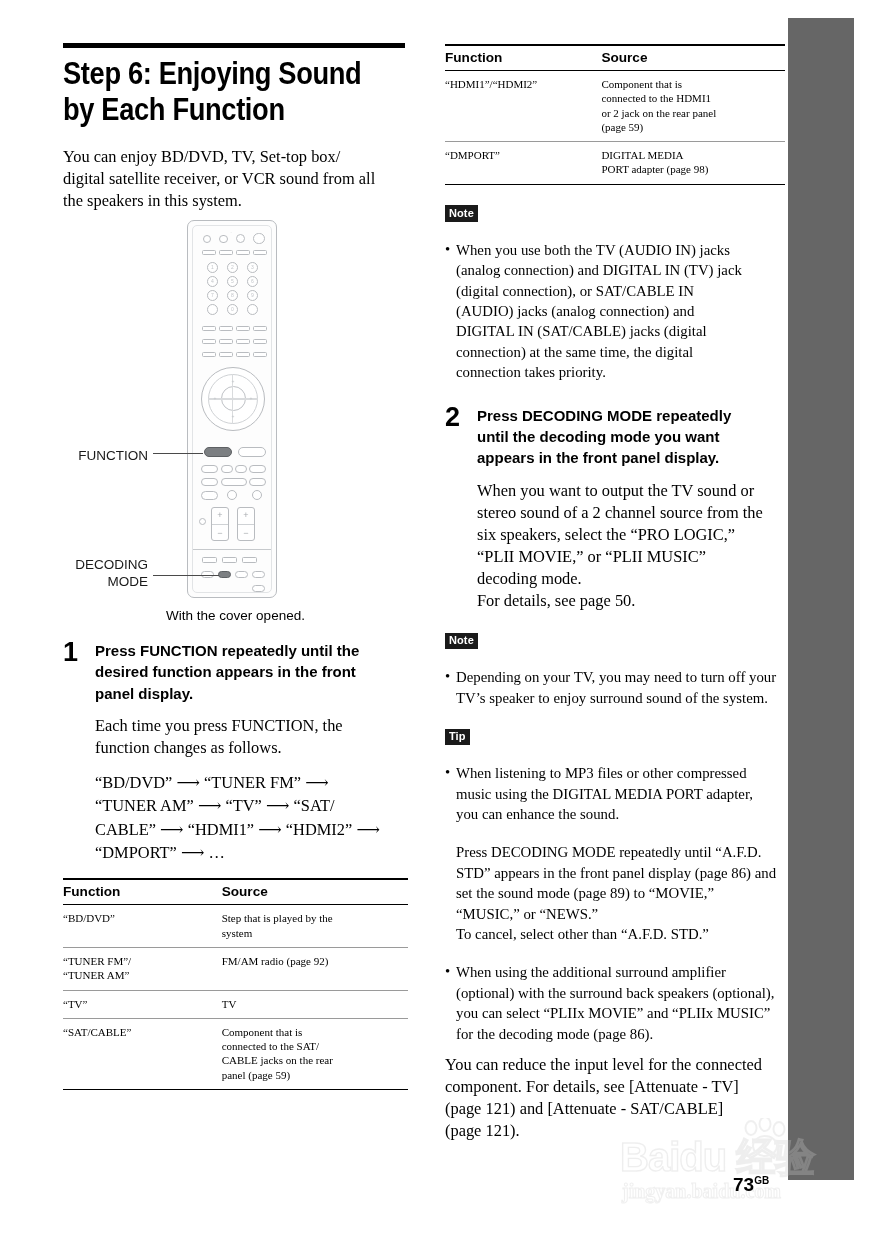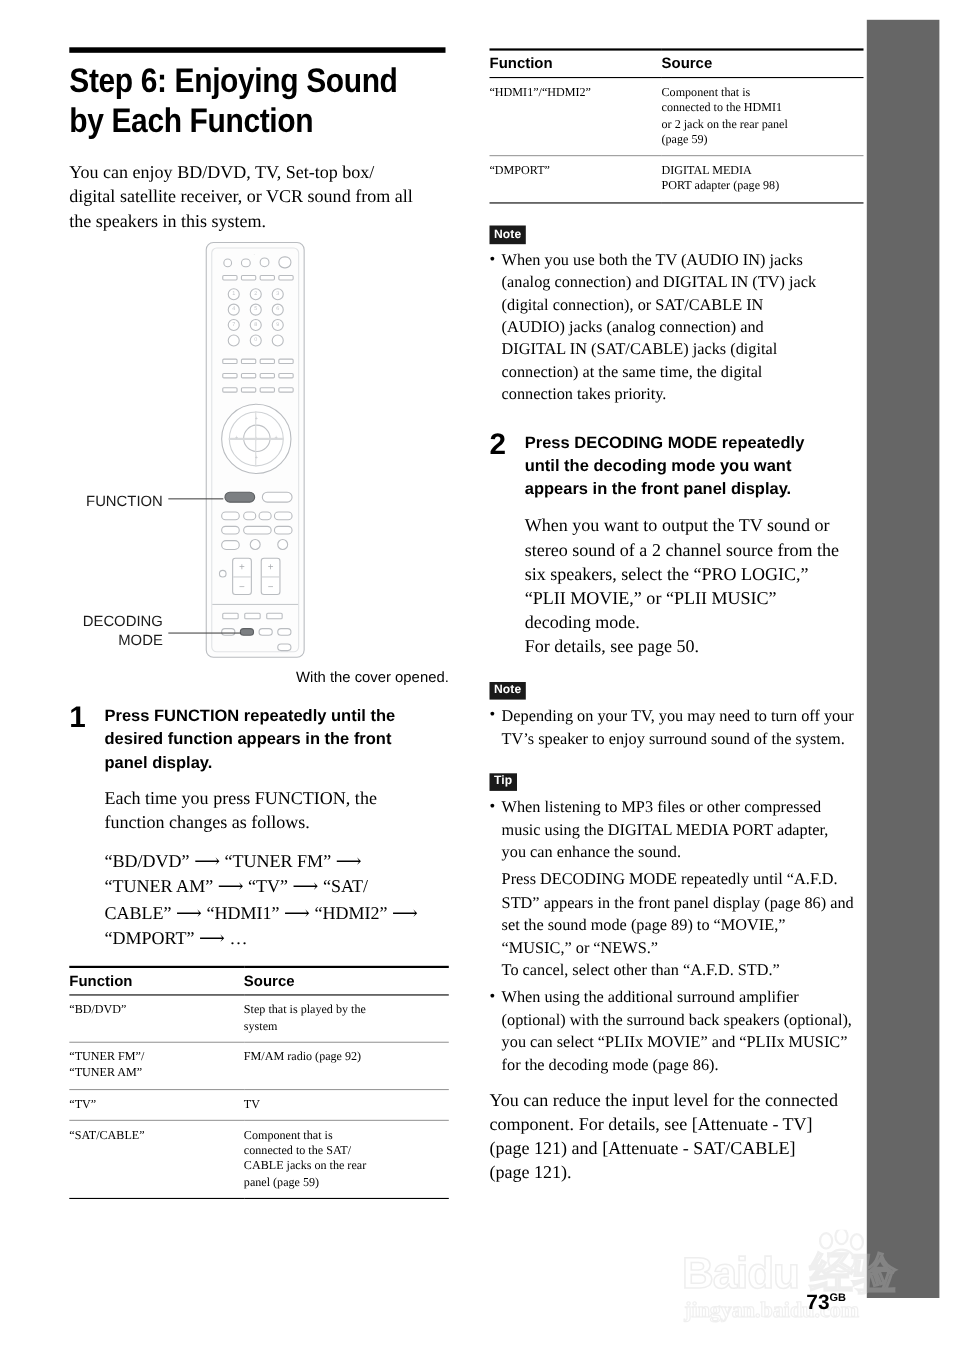--- a/index.html
+++ b/index.html
@@ -200,21 +200,21 @@
   .leader {
     position: absolute;
     height: 1.5px;
     background: #4a4a4a;
   }
   .fig-caption {
     position: absolute;
     left: 0;
     top: 388px;
     width: 345px;
-    text-align: right;
+    text-align: center;
     font-family: "Liberation Sans", "DejaVu Sans", sans-serif;
     font-size: 13.5px;
   }
 
   
   .step {
     display: flex;
     margin-top: 20px;
   }
   .step-num {
@@ -289,21 +289,21 @@
   .bullets {
     margin: 4px 0 0 0;
     padding: 0;
     list-style: none;
     font-size: 14.8px;
     line-height: 1.38;
   }
   .bullets li {
     position: relative;
     padding-left: 11px;
-    margin-top: 5px;
+    margin-top: 18px;
     white-space: pre-line;
   }
   .bullets li::before {
     content: "\2022";
     position: absolute;
     left: 0;
     top: -1px;
   }
   .bullets li.nobullet { padding-left: 11px; }
   .bullets li.nobullet::before { content: ""; }

